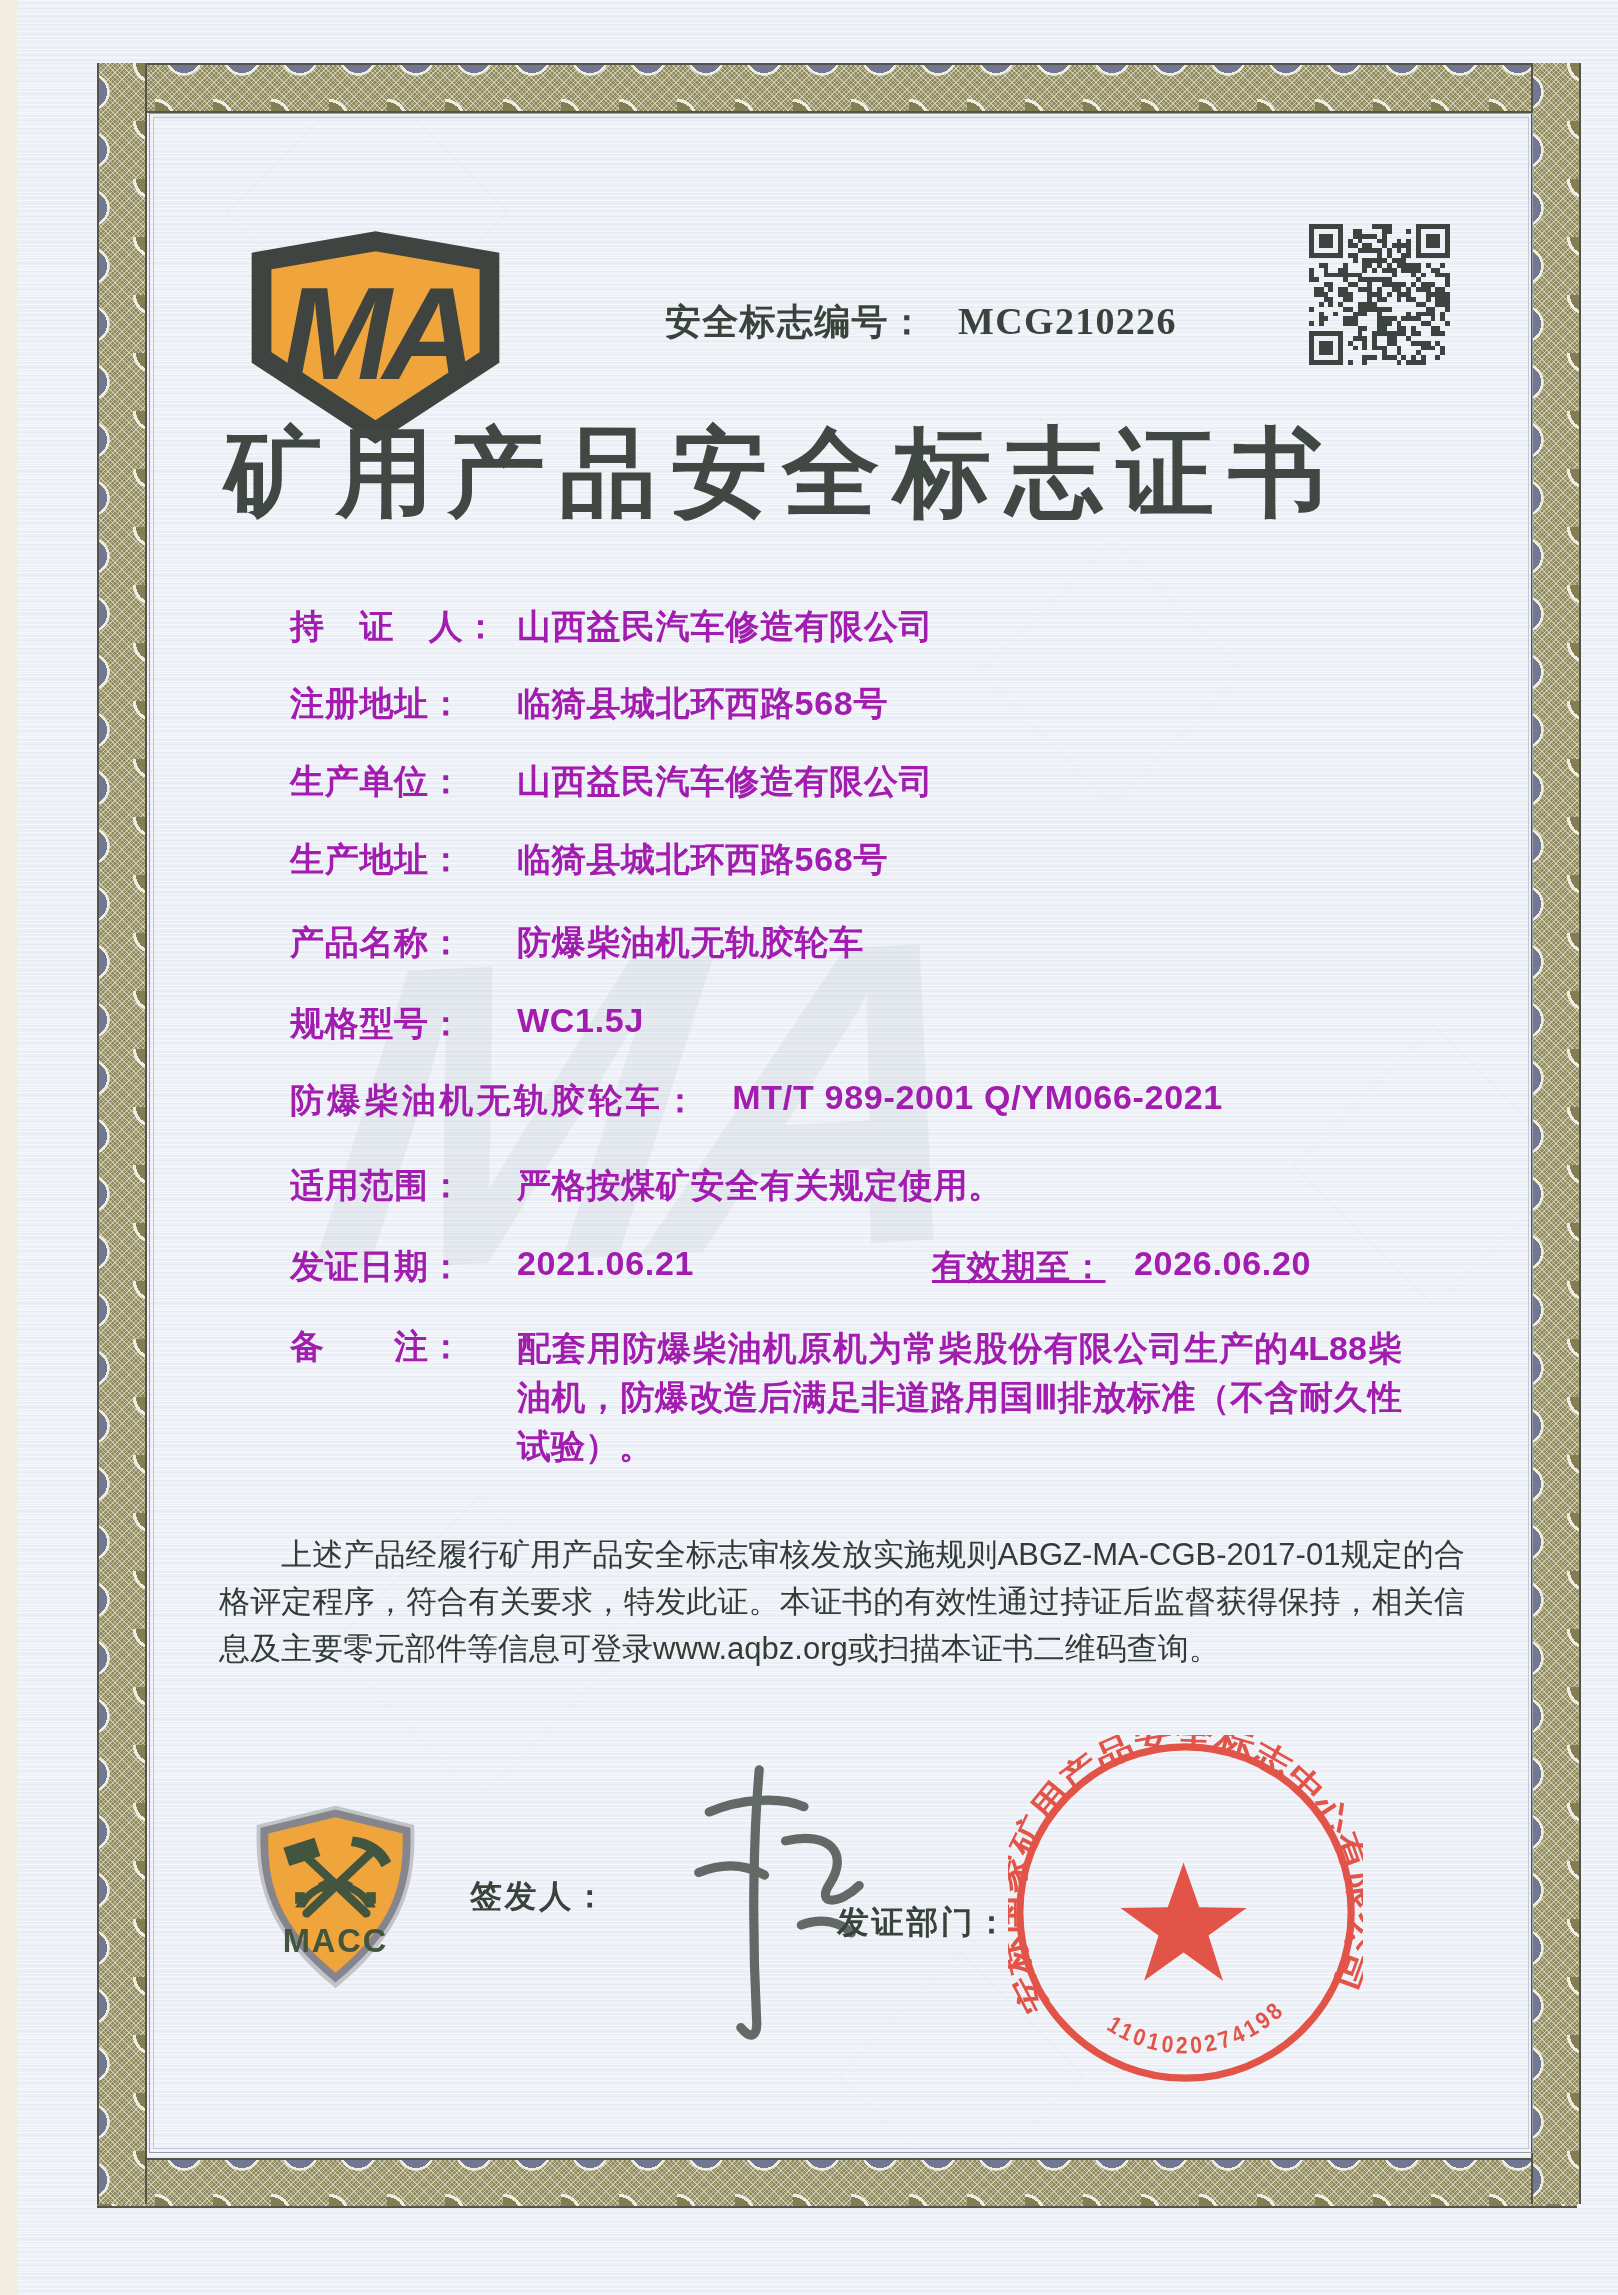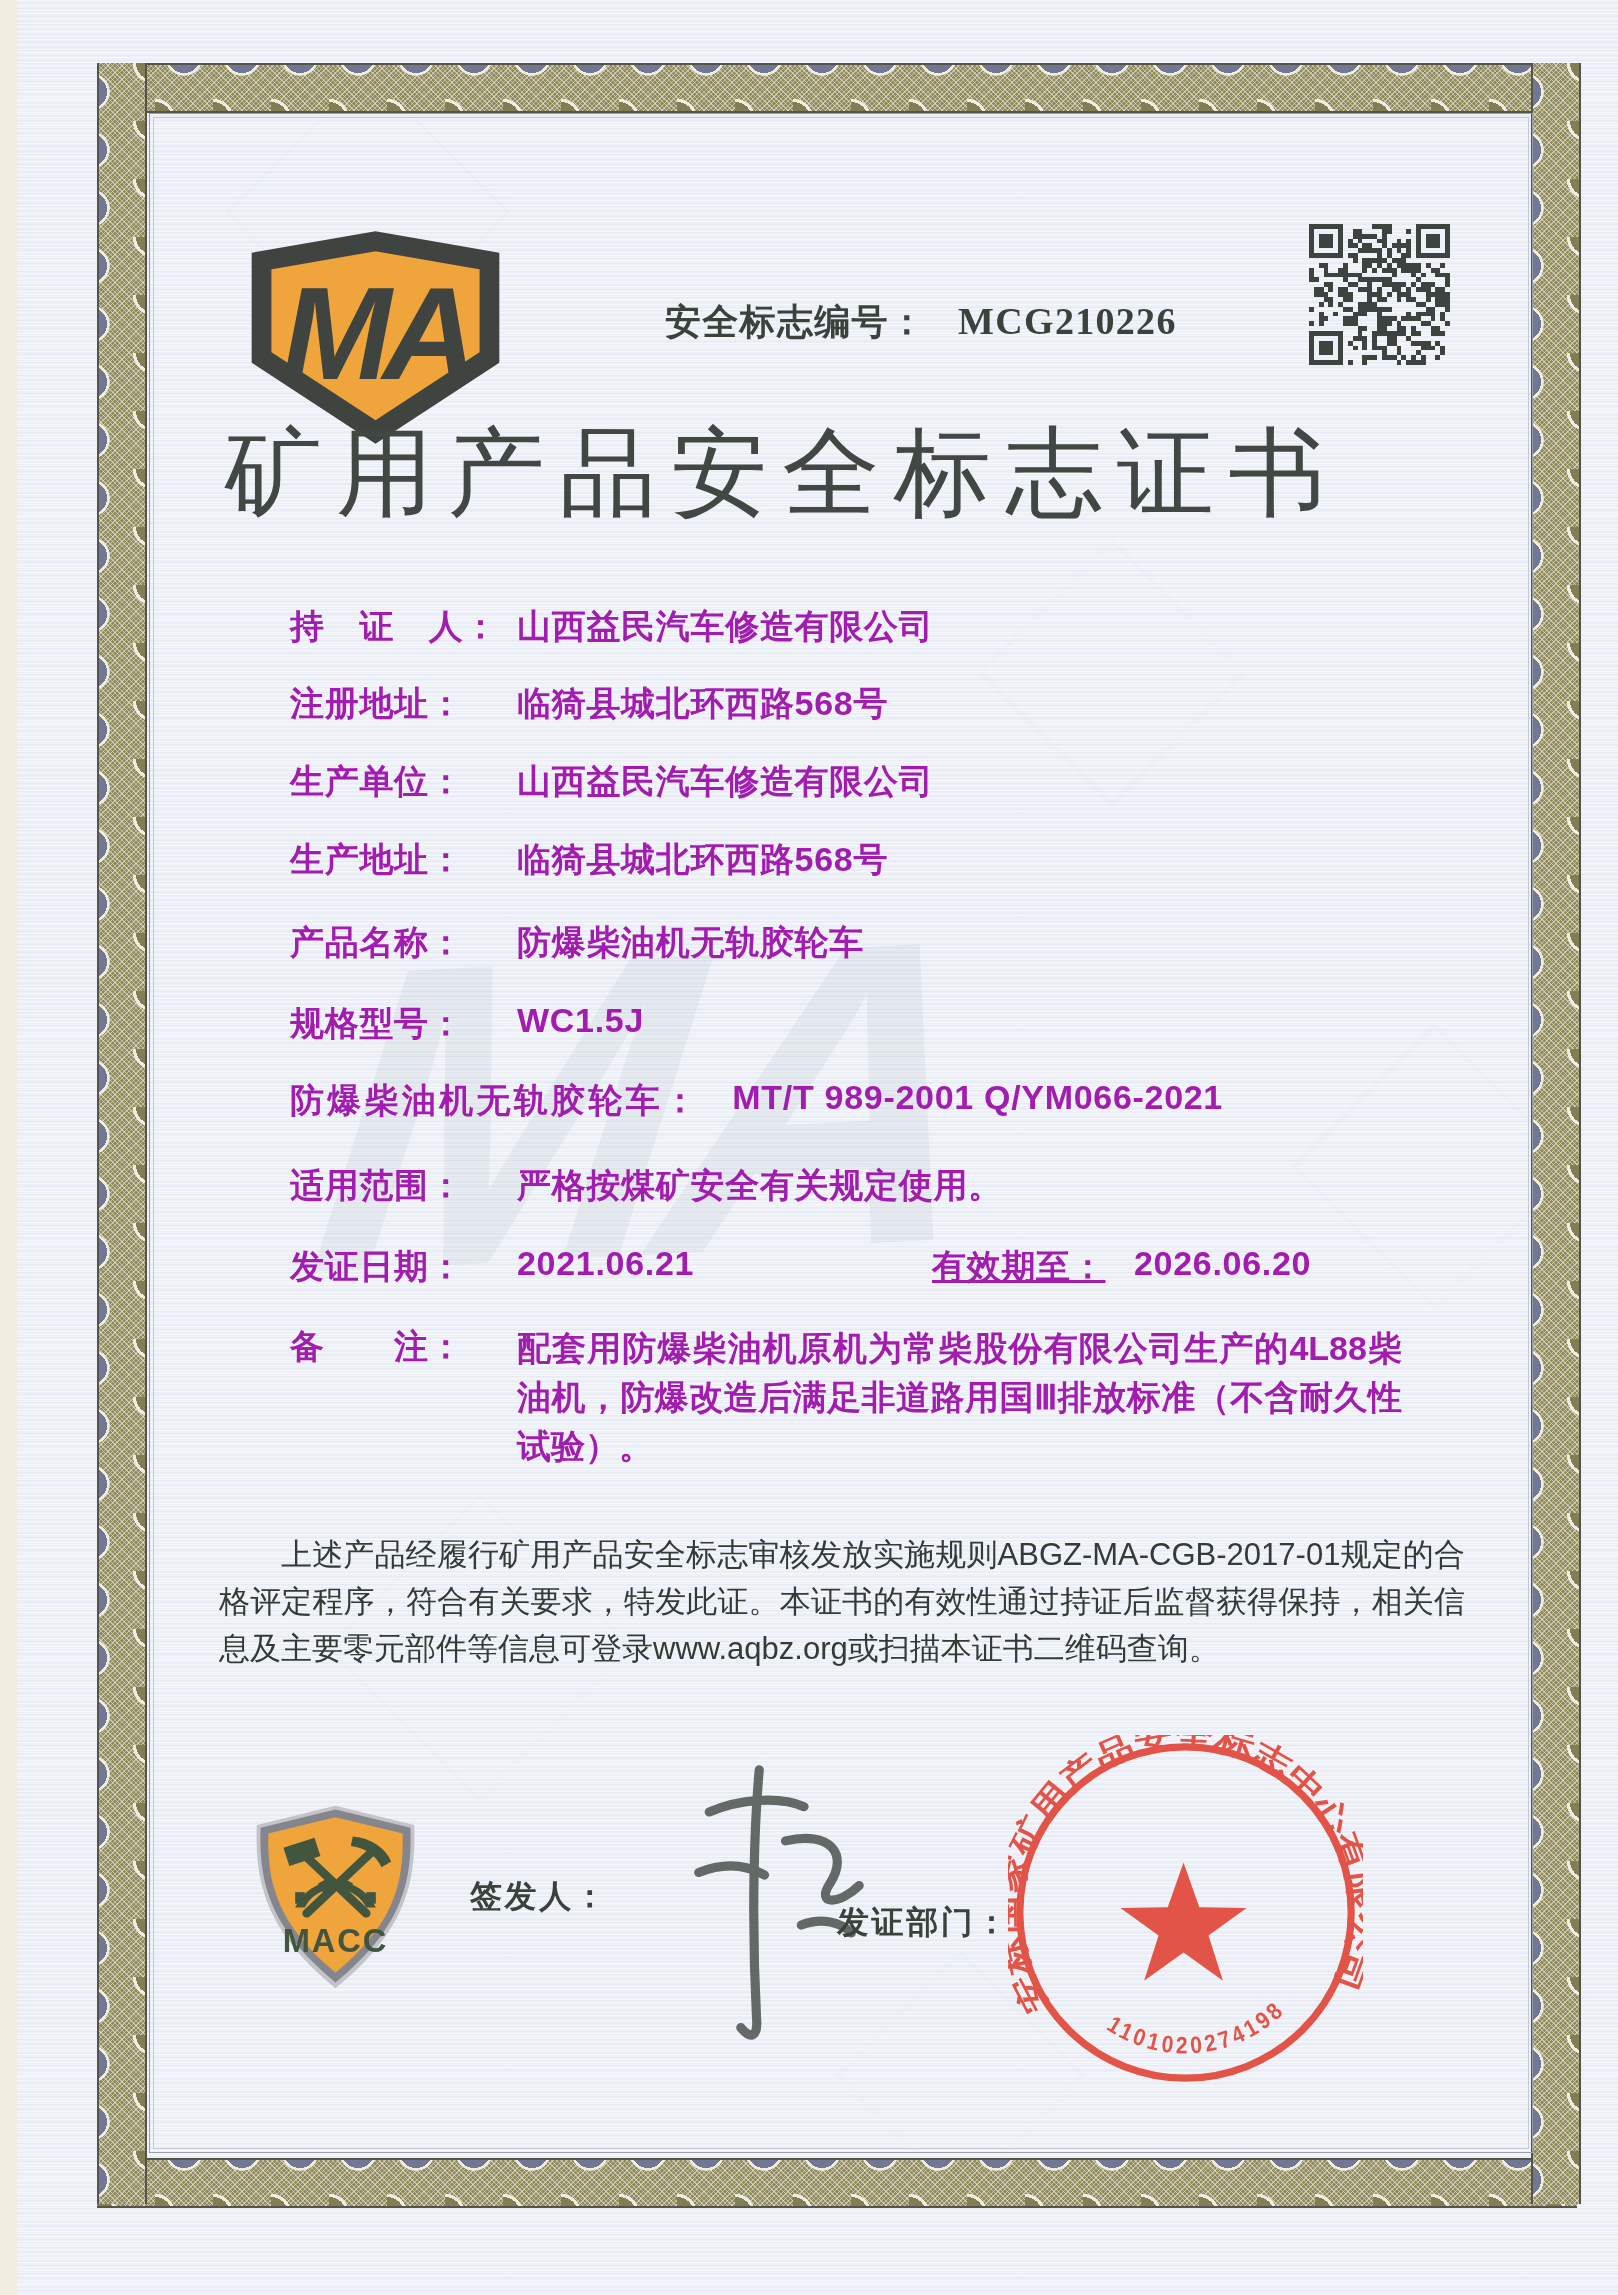--- a/index.html
+++ b/index.html
@@ -66,21 +66,21 @@
     position:absolute;left:648px;top:298px;display:flex;align-items:baseline;gap:32px;
     color:#3a423c;
   }
   .cert-no .lbl{font-size:36px;font-weight:700;letter-spacing:1.3px;}
   .cert-no .val{font-family:"Liberation Serif",serif;font-size:38px;font-weight:700;letter-spacing:1.3px;}
   .qr{position:absolute;left:1292px;top:224px;width:141px;height:141px;}
 
   .title{
     position:absolute;left:132px;top:423px;width:1252px;margin:0;
     text-align:center;font-family:"Liberation Serif",serif;
-    font-size:97px;font-weight:400;letter-spacing:14.5px;line-height:1.05;
+    font-size:97px;font-weight:700;letter-spacing:14.5px;line-height:1.05;
     color:#414843;text-indent:14.5px;
   }
 
   .row{position:absolute;left:273px;white-space:nowrap;color:#a21caf;font-size:34px;font-weight:700;}
   .row .lbl{display:inline-block;width:227px;letter-spacing:0.7px;vertical-align:top;}
   .row .val{letter-spacing:0.7px;}
   .row-wide .lbl{width:auto;letter-spacing:3.3px;padding-right:32px;}
   .pair2{position:absolute;left:642px;top:0;}
   .pair2 .lbl{width:174px;margin-right:28px;text-decoration:underline;}
   .remark-val{

